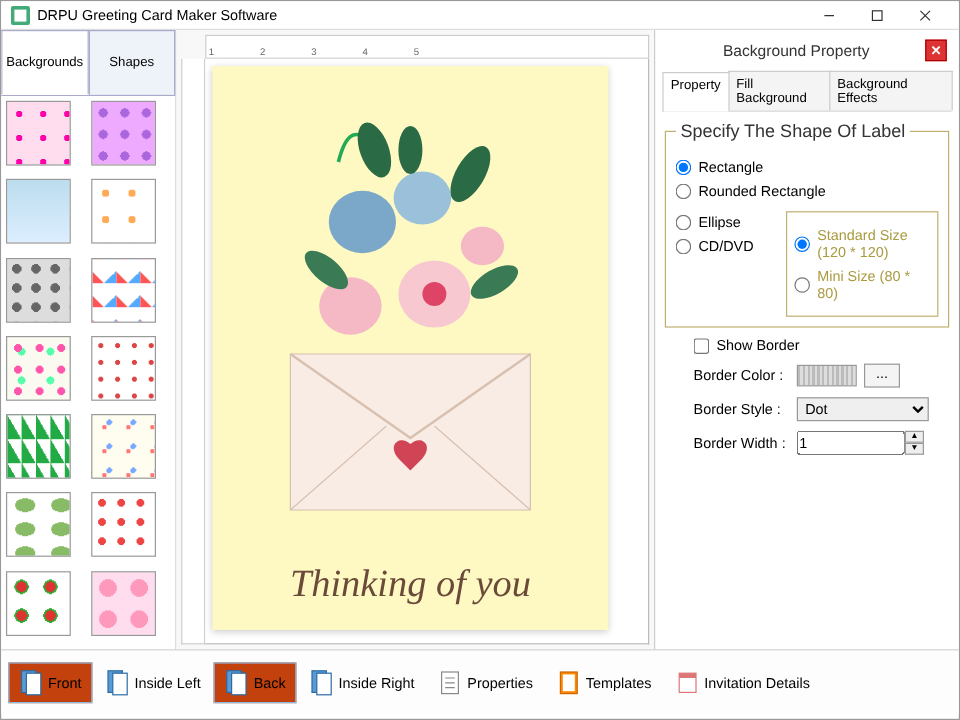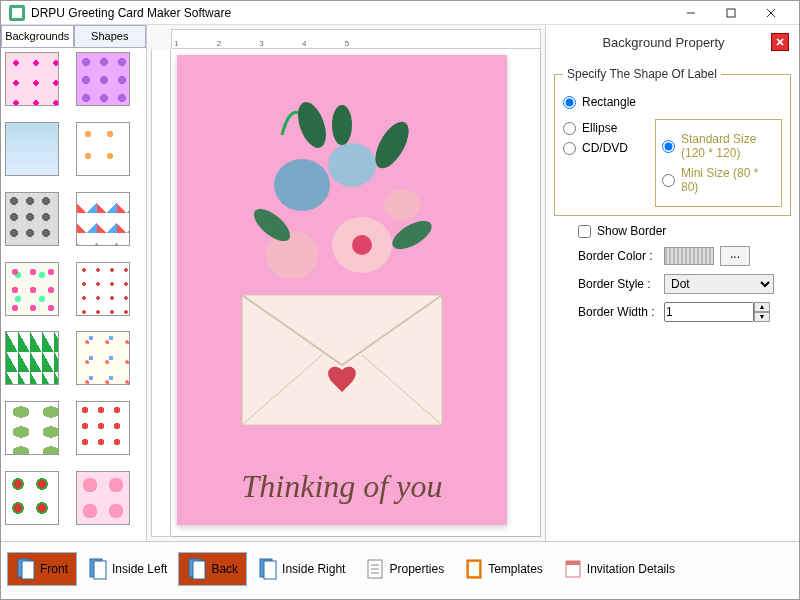--- a/index.html
+++ b/index.html
@@ -4,41 +4,41 @@
 <style>
 * { box-sizing: border-box; margin: 0; padding: 0; font-family: "Segoe UI", Tahoma, sans-serif; font-size: 12px; }
 body { background: #fff; width: 800px; height: 600px; overflow: hidden; border: 1px solid #999; }
 .titlebar { height: 24px; background: #fff; display: flex; align-items: center; padding: 0 8px; border-bottom: 1px solid #ddd; }
 .titlebar .icon { width: 16px; height: 16px; margin-right: 6px; }
 .titlebar .title { flex: 1; font-size: 12px; }
 .titlebar .winbtn { width: 40px; height: 24px; display: flex; align-items: center; justify-content: center; cursor: pointer; }
 .main { display: flex; height: 516px; }
 .leftpanel { width: 146px; border-right: 1px solid #ccc; display: flex; flex-direction: column; }
 .tabs { display: flex; }
-.tab { flex: 1; padding: 4px 2px; text-align: center; background: #eef3f9; border: 1px solid #aac; border-bottom: none; cursor: pointer; font-size: 11px; }
+.tab { flex: 1; padding: 20px 2px; text-align: center; background: #eef3f9; border: 1px solid #aac; border-bottom: none; cursor: pointer; font-size: 11px; }
 .tab.active { background: #fff; border-bottom: 1px solid #fff; position: relative; z-index: 1; }
 .thumbs { flex: 1; overflow-y: scroll; padding: 4px; display: grid; grid-template-columns: 1fr 1fr; gap: 4px; background: #fff; border-top: 1px solid #aac; }
 .thumb { width: 54px; height: 54px; border: 1px solid #999; cursor: pointer; }
 .canvaswrap { flex: 1; padding: 4px; background: #f8f8f8; position: relative; }
 .ruler-h { height: 20px; background: #fff; border: 1px solid #ccc; margin-left: 20px; font-size: 8px; display: flex; align-items: flex-end; padding: 0 2px; letter-spacing: 18px; overflow: hidden; color: #666; text-align: right; }
 .canvasrow { display: flex; height: calc(100% - 20px); }
 .ruler-v { width: 20px; background: #fff; border: 1px solid #ccc; border-top: none; }
 .canvas { flex: 1; background: #fff; border: 1px solid #bbb; border-left: none; border-top: none; overflow: auto; display: flex; }
-.card { margin: 6px; width: 330px; height: 470px; background: #f9a8d4; box-shadow: 0 2px 6px rgba(0,0,0,.2); display: flex; flex-direction: column; align-items: center; justify-content: flex-end; position: relative; }
+.card { margin: 6px; width: 330px; height: 470px; background: #fef9c3; box-shadow: 0 2px 6px rgba(0,0,0,.2); display: flex; flex-direction: column; align-items: center; justify-content: flex-end; position: relative; }
 .card .text { font-family: Georgia, serif; font-style: italic; font-size: 32px; color: #6b4a3a; margin-bottom: 20px; }
 .env { position: absolute; top: 40px; width: 260px; }
 .rightpanel { width: 254px; border-left: 1px solid #ccc; padding: 6px; background: #fff; }
 .rp-head { display: flex; align-items: center; justify-content: space-between; padding: 2px 4px 8px; }
 .rp-title { font-size: 13px; color: #333; text-align: center; flex: 1; }
 .closebox { width: 18px; height: 18px; background: #d33; color: #fff; font-weight: bold; display: flex; align-items: center; justify-content: center; cursor: pointer; border: 1px solid #a00; font-size: 11px; }
 .rtabs { display: flex; border-bottom: 1px solid #ccc; }
 .rtab { padding: 4px 6px; border: 1px solid #ccc; border-bottom: none; background: #f4f4f4; cursor: pointer; font-size: 11px; margin-right: -1px; }
 .rtab.active { background: #fff; position: relative; top: 1px; }
 .fieldset { border: 1px solid #c0b070; margin: 8px 2px; padding: 8px; }
-.legend { font-size: 12px; color: #333; padding: 0 4px; }
+.legend { font-size: 15px; color: #333; padding: 0 4px; }
 .radio-row { display: flex; align-items: center; margin: 6px 0; font-size: 12px; }
 .radio-row input { margin-right: 6px; }
 .subbox { border: 1px solid #c0b070; padding: 6px; margin-left: 8px; margin-top: 4px; }
 .subbox .radio-row { color: #aa9a40; }
 .prop-row { display: flex; align-items: center; margin: 8px 2px; font-size: 12px; gap: 6px; padding-left: 24px; }
 .prop-row label { width: 80px; }
 .swatch { width: 50px; height: 18px; border: 1px solid #999; background: repeating-linear-gradient(90deg,#bbb,#bbb 2px,#ddd 2px,#ddd 4px); }
 .dotbtn { width: 30px; height: 20px; border: 1px solid #999; background: #f4f4f4; cursor: pointer; text-align: center; }
 select, input[type=number] { border: 1px solid #999; padding: 1px 2px; font-size: 12px; }
 .bottombar { height: 54px; border-top: 1px solid #ccc; display: flex; align-items: center; padding: 0 6px; gap: 2px; background: #fdfdfd; }
@@ -135,25 +135,34 @@
         </div>
       </div>
     </div>
   </div>
 
   <div class="rightpanel">
     <div class="rp-head">
       <div class="rp-title">Background Property</div>
       <div class="closebox">✕</div>
     </div>
+    <div class="rtabs">
+      <div class="rtab active">Property</div>
+      <div class="rtab">Fill Background</div>
+      <div class="rtab">Background Effects</div>
+    </div>
     <fieldset class="fieldset">
       <legend class="legend">Specify The Shape Of Label</legend>
       <div class="radio-row">
           <input type="radio" name="shape" checked="" style="">
           <span>Rectangle</span>
+        </div>
+      <div class="radio-row">
+          <input type="radio" name="shape" style="">
+          <span>Rounded Rectangle</span>
         </div>
       <div style="display:flex;align-items:flex-start;gap:4px;">
         <div style="flex:0 0 80px;">
           <div class="radio-row">
               <input type="radio" name="shape" style="">
               <span>Ellipse</span>
             </div>
           <div class="radio-row">
               <input type="radio" name="shape" style="">
               <span>CD/DVD</span>

